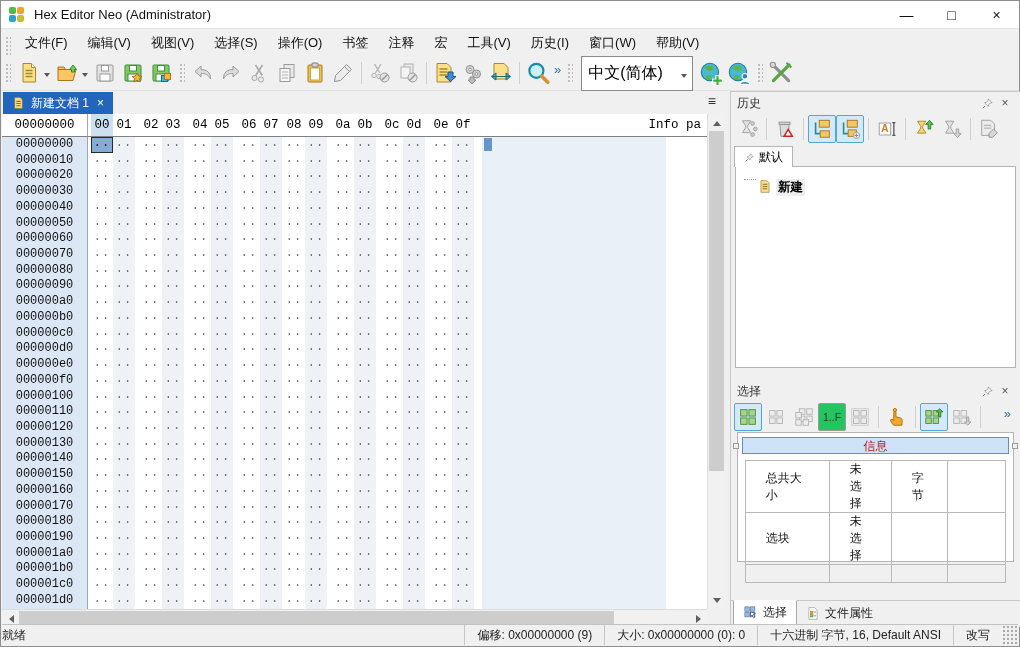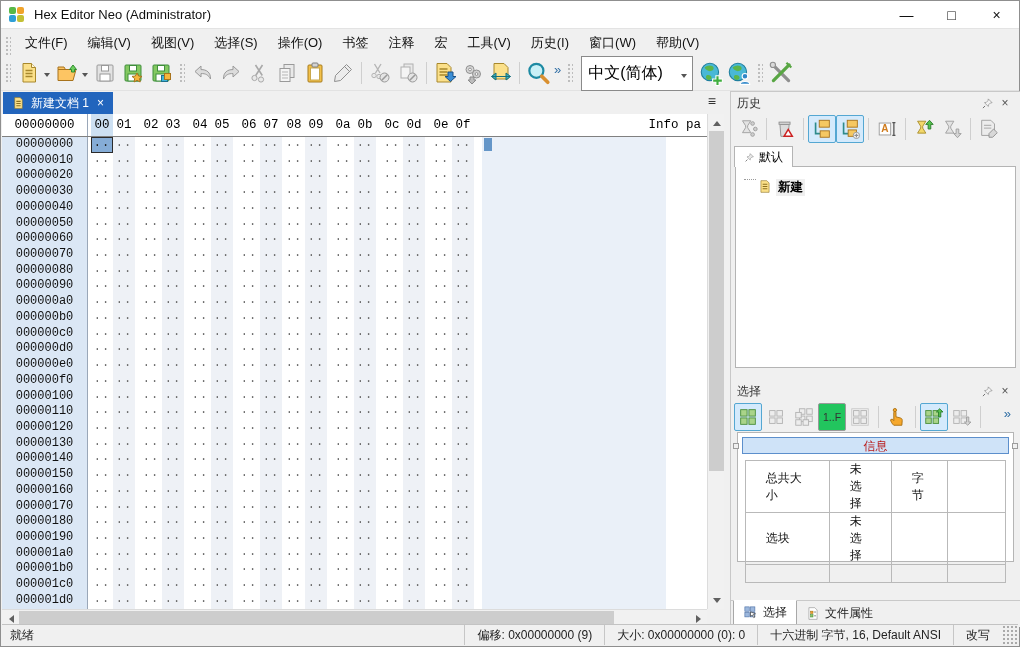--- a/index.html
+++ b/index.html
@@ -85,21 +85,21 @@
   .seltable{width:98%;margin:6px auto 0;border-collapse:collapse;font-size:12px}
   .seltable td{border:1px solid #b9b9b9;height:18px;padding:0 20px;color:#111}
   .detailshdr{position:absolute;left:14px;right:14px;top:192px;height:17px;background:#e4e4e4;border:1px solid #9c9c9c;display:flex;align-items:center;justify-content:center;font-size:12px;color:#222}
   .hdl{position:absolute;top:5px;width:6px;height:6px;border:1px solid #9c9c9c;background:#f0f0f0}
   .hdl.l{left:-10px}.hdl.r{right:-10px}
   .ptabs{position:absolute;left:0;right:0;bottom:0;height:27px;background:#f0f0f0;border-top:1px solid #c9c9c9;display:flex;align-items:flex-start;padding-left:2px}
   .btab{height:25px;display:flex;align-items:center;gap:5px;padding:0 9px;font-size:12px;color:#222}
   .btab.active{background:#fff;border:1px solid #a8a8a8;border-top:1px solid #fff;margin-top:-1px}
   
   .statusbar{position:absolute;left:1px;right:1px;bottom:1px;height:21px;background:#f0f0f0;border-top:1px solid #c3c3c3;display:flex;align-items:center;font-size:12px;color:#222}
-  .st-ready{padding-left:8px}
+  .st-ready{}
   .st-right{margin-left:auto;display:flex;height:100%;align-items:center}
   .st-seg{border-left:1px solid #c6c6c6;padding:0 12px;line-height:20px;white-space:nowrap}
   .gripcorner{width:16px;height:100%;background-image:radial-gradient(#aaa 1px,transparent 1.2px);background-size:4px 4px;background-position:bottom right}
 </style>
 </head>
 <body>
 
 <div class="win">
 
   <div class="titlebar">

